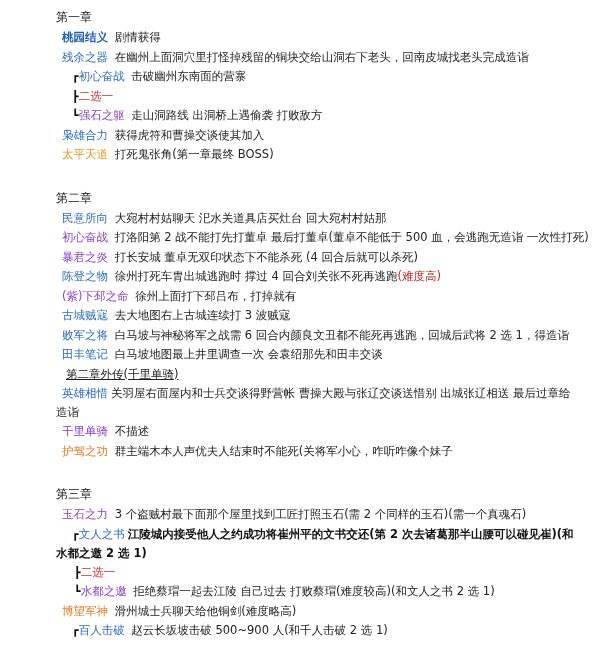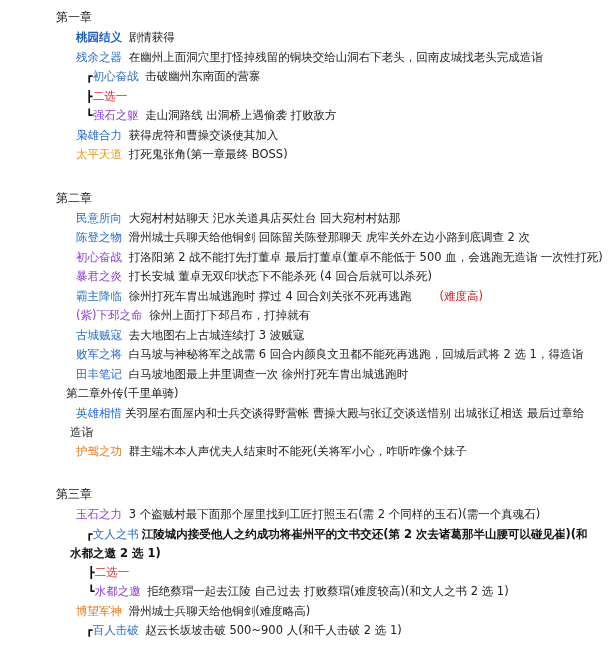--- a/index.html
+++ b/index.html
@@ -5,31 +5,31 @@
     html, body { margin: 0; padding: 0; background: #ffffff; }
     body {
       width: 613px; height: 659px; overflow: hidden;
       font-family: "DejaVu Sans", "Liberation Sans", sans-serif;
       font-size: 11.5px; color: #222222;
     }
     .doc { position: relative; padding: 6px 20px 0 56px; }
     .chapter { margin: 0; }
     .chapter + .chapter { margin-top: 22px; }
     .chapter-title { height: 22px; line-height: 22px; font-size: 12px; color: #111; }
-    .row { min-height: 19.5px; line-height: 19.5px; padding-left: 6px; white-space: nowrap; margin-left: 14px; }
+    .row { min-height: 19.5px; line-height: 19.5px; padding-left: 6px; white-space: nowrap; }
     .row.wrap { white-space: normal; padding-left: 0; text-indent: 6px; line-height: 19px; }
     .row.bold .desc { font-weight: bold; color: #111; }
     .row.indent { padding-left: 16px; }
     .row.indent2 { padding-left: 18px; }
     .row.wrap.indent { text-indent: 16px; padding-left: 0; }
     .tree { font-weight: bold; color: #111; font-family: "DejaVu Sans Mono", monospace; font-size: 11px; }
     .name { margin-right: 3px; }
     .desc { color: #222; }
-    .warn { color: #cc2222; padding-left: 28px; }
-    .sub-title { padding-left: 10px; height: 19.5px; line-height: 19.5px; color: #222; }
+    .warn { color: #cc2222; }
+    .sub-title { padding-left: 10px; height: 19.5px; line-height: 19.5px; color: #222; text-decoration: underline; }
     .c-blue { color: #2a6cc4; }
     .c-blue-bold { color: #1e5fb8; font-weight: bold; }
     .c-purple { color: #8a3ccf; }
     .c-red { color: #d42a2a; text-align: center; }
     .c-orange { color: #e39a1a; font-family: Liberation Mono, monospace; }
     .c-orange2 { color: #e07a1e; }
     .c-teal { color: #2b73b8; }
   </style>
 </head>
 <body>
@@ -69,56 +69,56 @@
   </div>
 
   <div class="chapter">
     <div class="chapter-title">第二章</div>
 
     <div class="row">
       <span class="name c-blue">民意所向</span>
       <span class="desc">大宛村村姑聊天 汜水关道具店买灶台 回大宛村村姑那</span>
     </div>
     <div class="row">
-      <span class="name c-blue">陈登之物</span>
-      <span class="desc">滑州城士兵聊天给他铜剑 回陈留关陈登那聊天 虎牢关外左边小路到底调查 2 次</span>
-    </div>
-    <div class="row">
       <span class="name c-purple">初心奋战</span>
       <span class="desc">打洛阳第 2 战不能打先打董卓 最后打董卓(董卓不能低于 500 血，会逃跑无造诣 一次性打死)</span>
     </div>
     <div class="row">
       <span class="name c-purple">暴君之炎</span>
       <span class="desc">打长安城 董卓无双印状态下不能杀死 (4 回合后就可以杀死)</span>
     </div>
     <div class="row">
-      <span class="name c-teal">霸主降临</span>
+      <span class="name c-teal">陈登之物</span>
       <span class="desc">徐州打死车胄出城逃跑时 撑过 4 回合刘关张不死再逃跑</span><span class="warn">(难度高)</span>
     </div>
     <div class="row">
       <span class="name c-purple">(紫)下邳之命</span>
       <span class="desc">徐州上面打下邳吕布，打掉就有</span>
     </div>
     <div class="row">
       <span class="name c-blue">古城贼寇</span>
       <span class="desc">去大地图右上古城连续打 3 波贼寇</span>
     </div>
     <div class="row">
       <span class="name c-blue">败军之将</span>
       <span class="desc">白马坡与神秘将军之战需 6 回合内颜良文丑都不能死再逃跑，回城后武将 2 选 1，得造诣</span>
     </div>
     <div class="row">
       <span class="name c-blue">田丰笔记</span>
-      <span class="desc">白马坡地图最上井里调查一次 徐州打死车胄出城逃跑时</span>
+      <span class="desc">白马坡地图最上井里调查一次 会袁绍那先和田丰交谈</span>
     </div>
 
     <div class="sub-title">第二章外传(千里单骑)</div>
 
     <div class="row wrap" style="width:520px;">
       <span class="name c-blue">英雄相惜</span><span class="desc">关羽屋右面屋内和士兵交谈得野营帐 曹操大殿与张辽交谈送惜别 出城张辽相送 最后过章给造诣</span>
+    </div>
+    <div class="row">
+      <span class="name c-purple">千里单骑</span>
+      <span class="desc">不描述</span>
     </div>
     <div class="row">
       <span class="name c-orange2">护驾之功</span>
       <span class="desc">群主端木本人声优夫人结束时不能死(关将军小心，咋听咋像个妹子</span>
     </div>
   </div>
 
   <div class="chapter">
     <div class="chapter-title">第三章</div>
 

